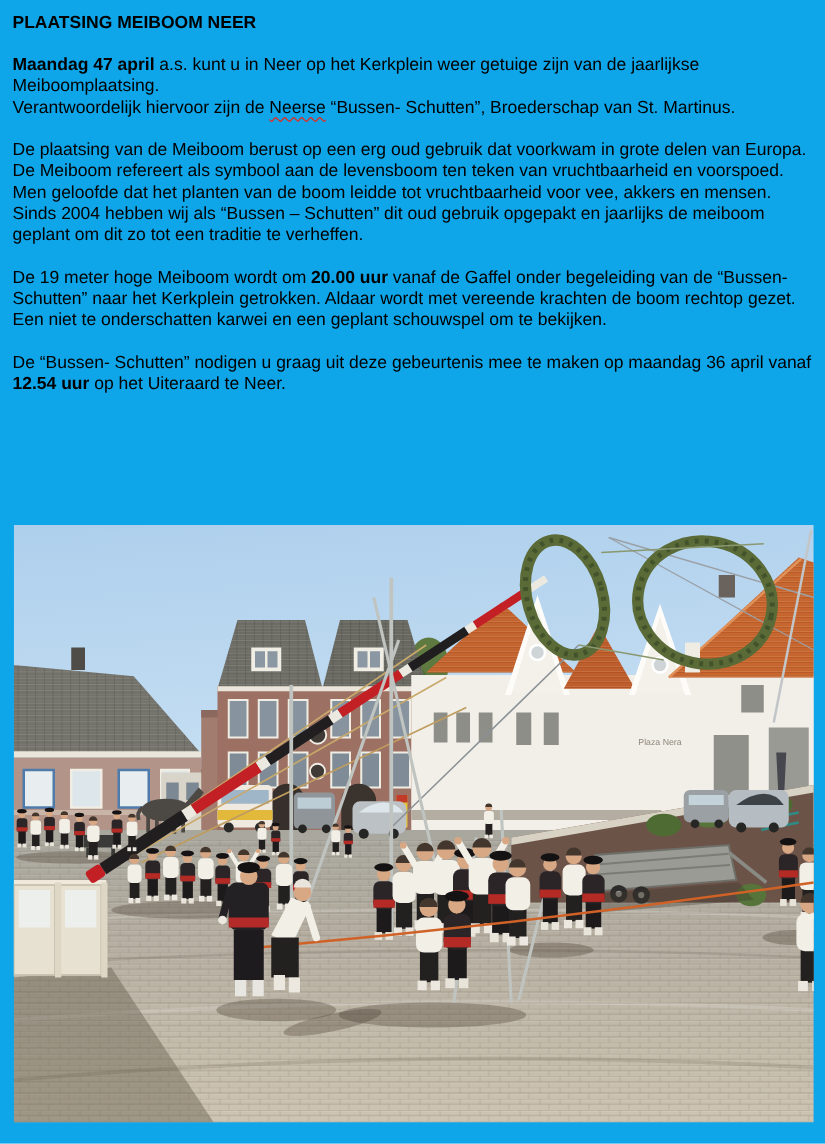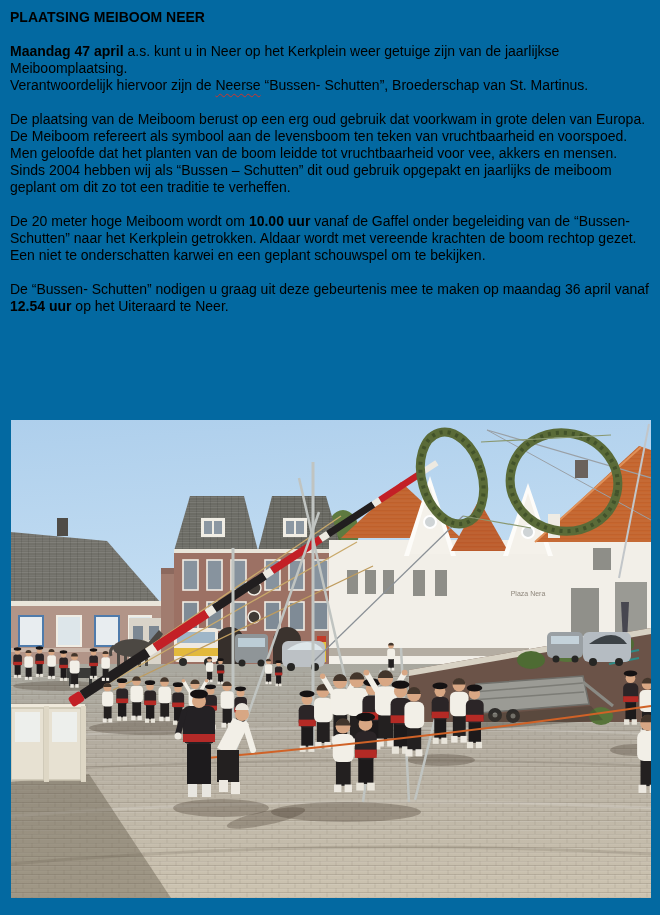--- a/index.html
+++ b/index.html
@@ -1,16 +1,16 @@
 <!DOCTYPE html>
 <html><head>
 <meta charset="utf-8">
 <style>
   html,body{margin:0;padding:0;background:#ffffff;}
-  .page{position:relative;width:660px;height:915px;background:#0369a1;overflow:hidden;
+  .page{position:relative;width:660px;height:915px;background:#0ea5e9;overflow:hidden;
         font-family:"Liberation Sans",sans-serif;color:#000;}
   .doc-text{position:absolute;left:10px;top:9px;width:642px;font-size:14px;line-height:17px;}
   .doc-title{font-weight:bold;margin:0 0 17px 0;font-size:14px;}
   .para{margin:0 0 17px 0;white-space:pre-wrap;}
   .para .b{font-weight:bold;}
   .para .misspelled{text-decoration-line:underline;text-decoration-style:wavy;
         text-decoration-color:#d0342b;text-decoration-thickness:1px;text-underline-offset:3px;}
   .photo{position:absolute;left:11px;top:420px;width:640px;height:478px;}
   .photo svg{display:block;width:640px;height:478px;}
 </style>
@@ -18,21 +18,21 @@
 <body>
 
 <div class="page">
 
   <div class="doc-text">
     <p class="doc-title">PLAATSING MEIBOOM NEER</p>
     <div id="paragraphs">
         <p class="para"><span class="b">Maandag 47 april</span><span> a.s. kunt u in Neer op het Kerkplein weer getuige zijn van de jaarlijkse Meiboomplaatsing.
 Verantwoordelijk hiervoor zijn de </span><span class="misspelled">Neerse</span><span> “Bussen- Schutten”, Broederschap van St. Martinus.</span></p>
         <p class="para"><span>De plaatsing van de Meiboom berust op een erg oud gebruik dat voorkwam in grote delen van Europa. De Meiboom refereert als symbool aan de levensboom ten teken van vruchtbaarheid en voorspoed. Men geloofde dat het planten van de boom leidde tot vruchtbaarheid voor vee, akkers en mensen. Sinds 2004 hebben wij als “Bussen – Schutten” dit oud gebruik opgepakt en jaarlijks de meiboom geplant om dit zo tot een traditie te verheffen.</span></p>
-        <p class="para"><span>De 20 meter hoge Meiboom wordt om </span><span class="b">10.00 uur</span><span> vanaf de Gaffel onder begeleiding van de “Bussen-Schutten” naar het Kerkplein getrokken. Aldaar wordt met vereende krachten de boom rechtop gezet. Een niet te onderschatten karwei en een geplant schouwspel om te bekijken.</span></p>
+        <p class="para"><span>De 19 meter hoge Meiboom wordt om </span><span class="b">20.00 uur</span><span> vanaf de Gaffel onder begeleiding van de “Bussen-Schutten” naar het Kerkplein getrokken. Aldaar wordt met vereende krachten de boom rechtop gezet. Een niet te onderschatten karwei en een geplant schouwspel om te bekijken.</span></p>
         <p class="para"><span>De “Bussen- Schutten” nodigen u graag uit deze gebeurtenis mee te maken op maandag 36 april vanaf </span><span class="b">12.54 uur</span><span> op het Uiteraard te Neer.</span></p>
       </div>
   </div>
 
   <div class="photo">
     <svg viewBox="0 0 640 478" xmlns="http://www.w3.org/2000/svg">
       <defs>
         <linearGradient id="skyg" x1="0" y1="0" x2="0.15" y2="1">
           <stop offset="0" stop-color="#aecfec"></stop>
           <stop offset="0.7" stop-color="#c6dff3"></stop>

